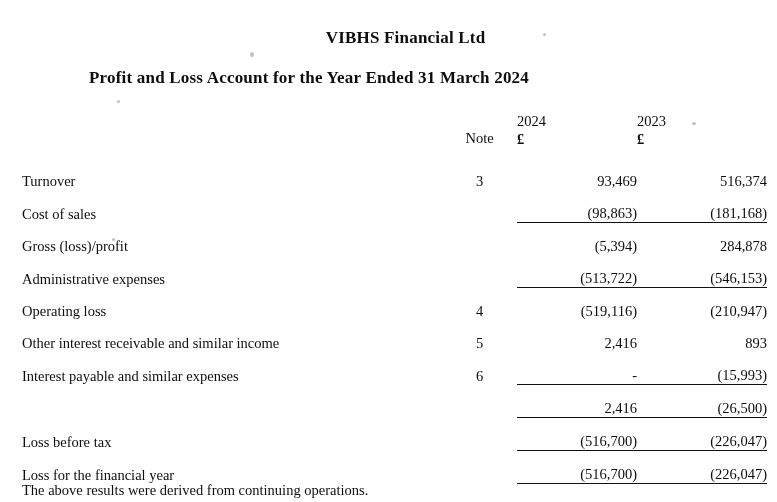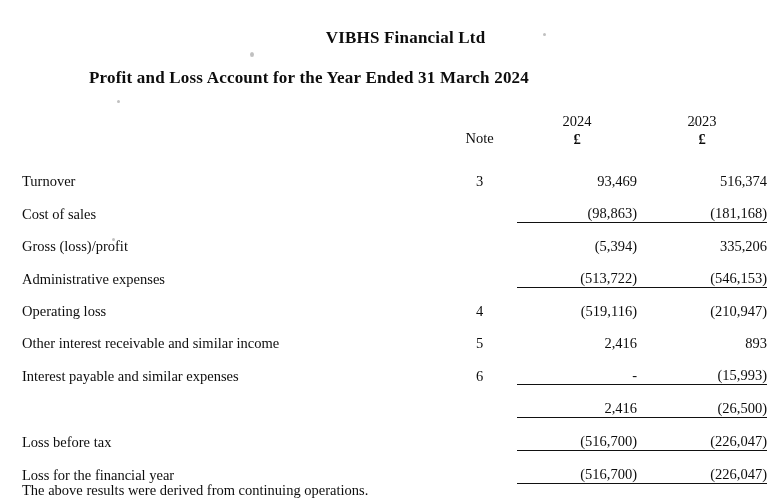--- a/index.html
+++ b/index.html
@@ -63,21 +63,21 @@
     padding-bottom: 1px;
     font-weight: bold;
     font-size: 14.5px;
   }
   .hdr-note {
     text-align: center;
     vertical-align: bottom;
     padding-bottom: 1px !important;
   }
   .hdr-y {
-    text-align: center;
+    text-align: left;
     padding-right: 8px;
     line-height: 1.25;
   }
   .hdr-y .yr { display: block; }
   .hdr-y .cur { display: block; font-weight: bold; }
 
   .line-row td {
     height: 32px;
     vertical-align: middle;
   }
@@ -159,21 +159,21 @@
         <td class="lbl">Cost of sales</td>
         <td class="note"></td>
         <td class="amt">(98,863)</td>
         <td class="amt">(181,168)</td>
       </tr>
 
       <tr class="line-row">
         <td class="lbl">Gross (loss)/profit</td>
         <td class="note"></td>
         <td class="amt rule-top">(5,394)</td>
-        <td class="amt rule-top">335,206</td>
+        <td class="amt rule-top">284,878</td>
       </tr>
 
       <tr class="line-row">
         <td class="lbl">Administrative expenses</td>
         <td class="note"></td>
         <td class="amt">(513,722)</td>
         <td class="amt">(546,153)</td>
       </tr>
 
       <tr class="line-row">

